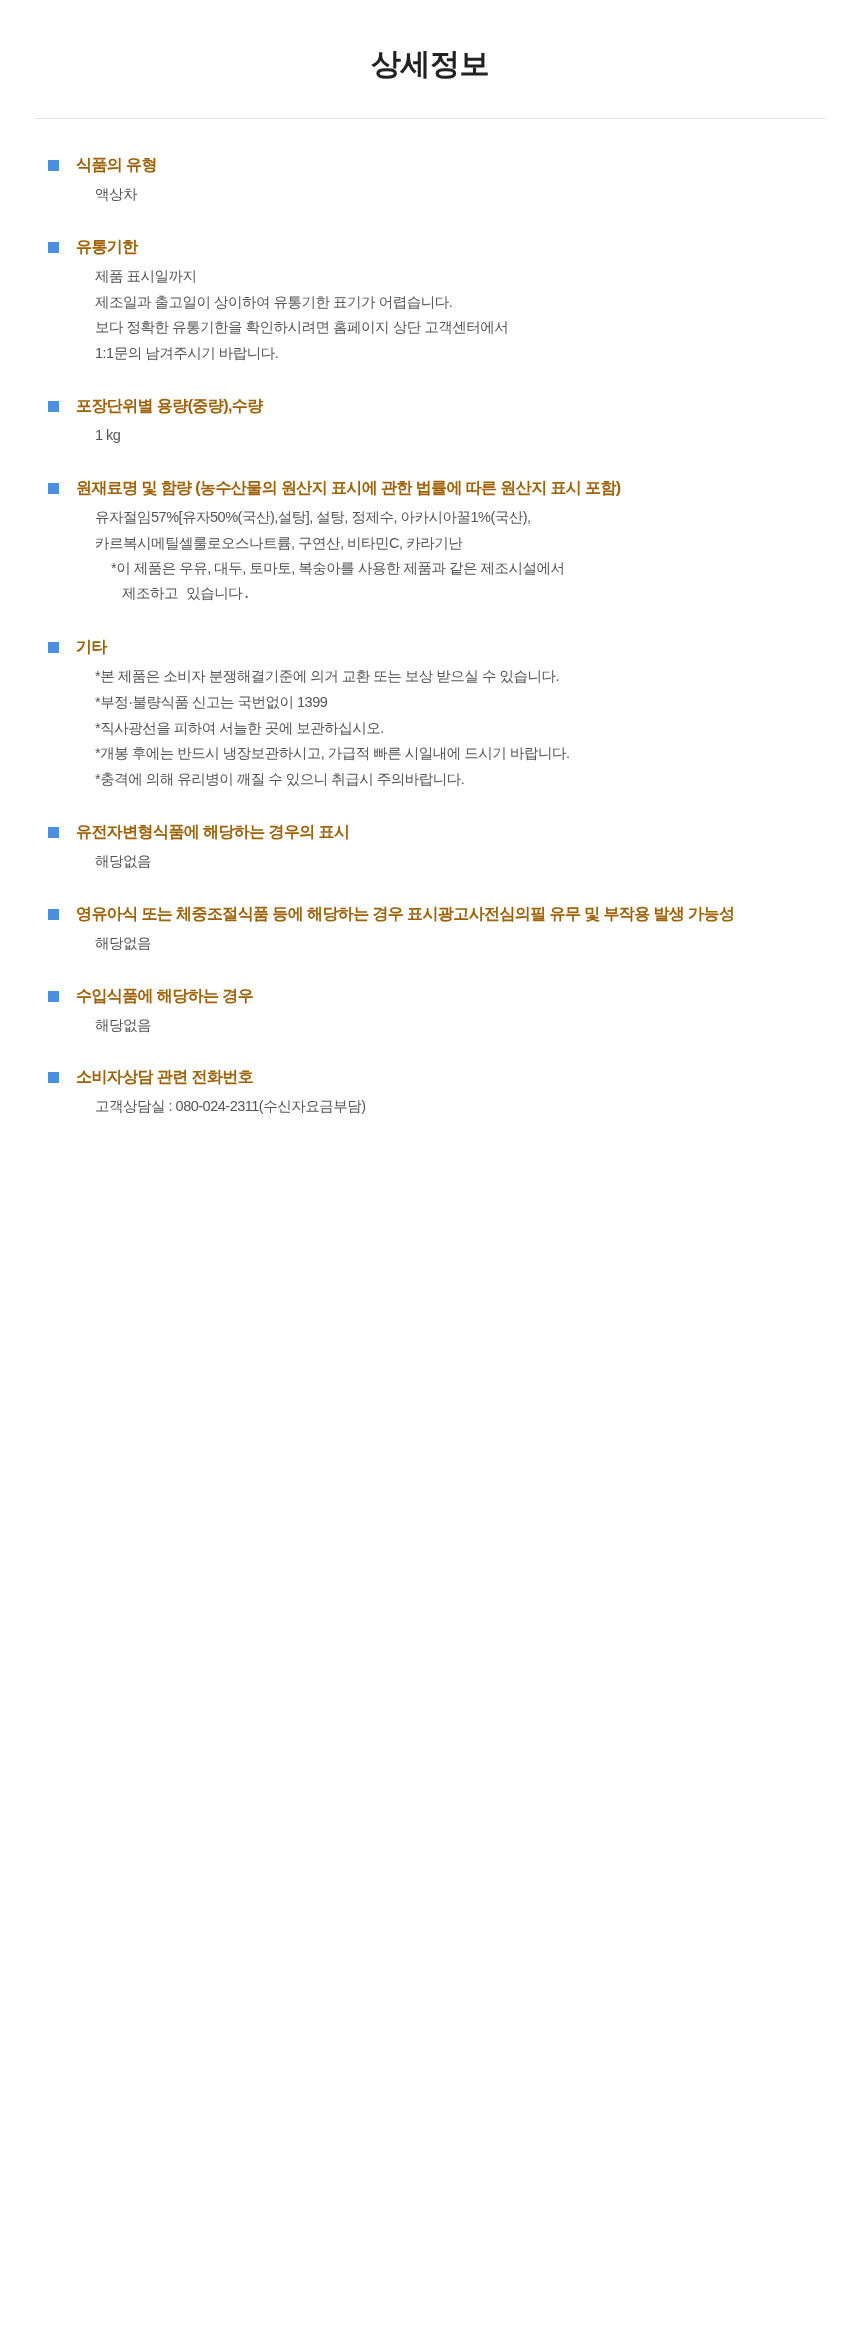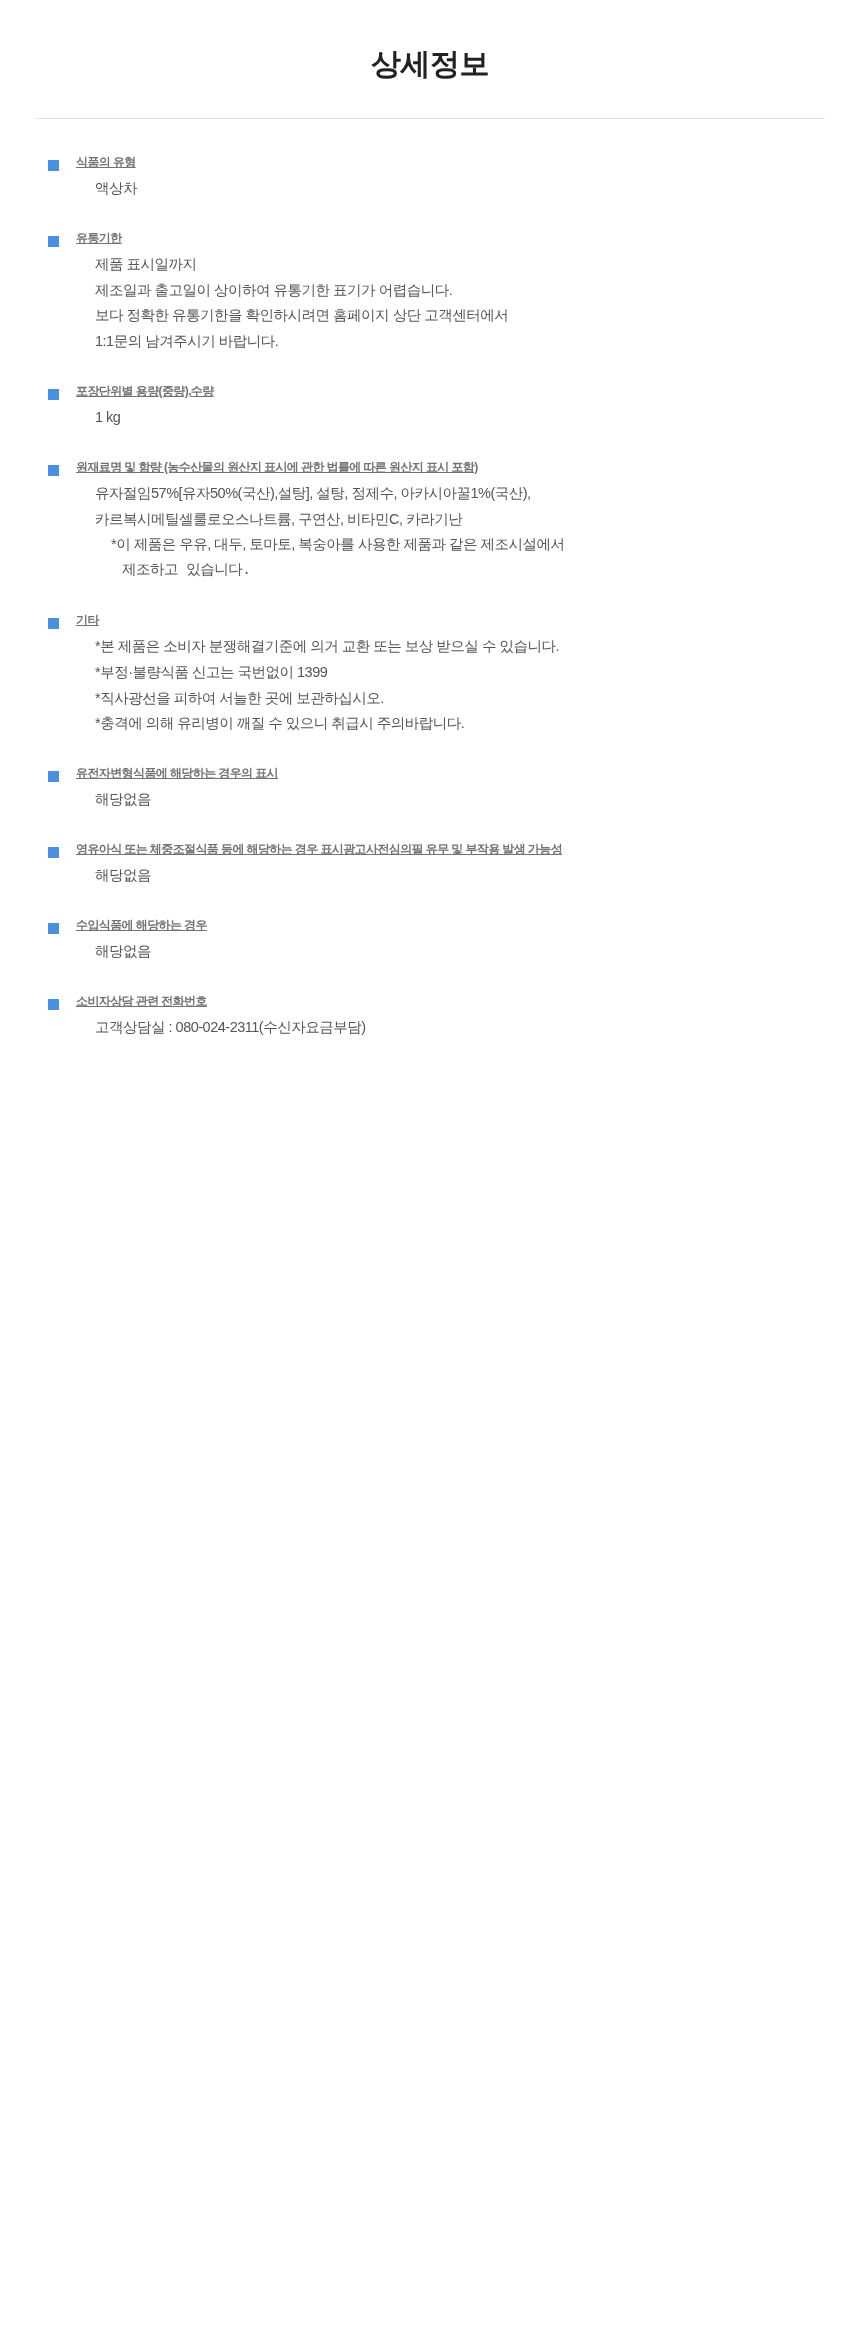--- a/index.html
+++ b/index.html
@@ -47,27 +47,26 @@
   .bullet {
     position: absolute;
     left: 8px;
     top: 7px;
     width: 11px;
     height: 11px;
     background: #4a90e2;
     display: block;
   }
   .sec-title {
-    font-size: 12px;
+    font-size: 16px;
     font-weight: bold;
-    color: #737373;
+    color: #a16207;
     letter-spacing: -0.6px;
     line-height: 1.5;
     margin-bottom: 5px;
-    text-decoration: underline;
   }
   .sec-body {
     padding-left: 19px;
   }
   .line {
     font-size: 14.5px;
     color: #555555;
     line-height: 1.78;
     letter-spacing: -0.5px;
     white-space: pre-wrap;
@@ -128,20 +127,21 @@
           <div class="line indent2">제조하고 있습니다.</div>
         </div>
       </div>
       <div class="section">
         <span class="bullet"></span>
         <div class="sec-title">기타</div>
         <div class="sec-body">
           <div class="line">*본 제품은 소비자 분쟁해결기준에 의거 교환 또는 보상 받으실 수 있습니다.</div>
           <div class="line">*부정·불량식품 신고는 국번없이 1399</div>
           <div class="line">*직사광선을 피하여 서늘한 곳에 보관하십시오.</div>
+          <div class="line">*개봉 후에는 반드시 냉장보관하시고, 가급적 빠른 시일내에 드시기 바랍니다.</div>
           <div class="line">*충격에 의해 유리병이 깨질 수 있으니 취급시 주의바랍니다.</div>
         </div>
       </div>
       <div class="section">
         <span class="bullet"></span>
         <div class="sec-title">유전자변형식품에 해당하는 경우의 표시</div>
         <div class="sec-body">
           <div class="line">해당없음</div>
         </div>
       </div>

